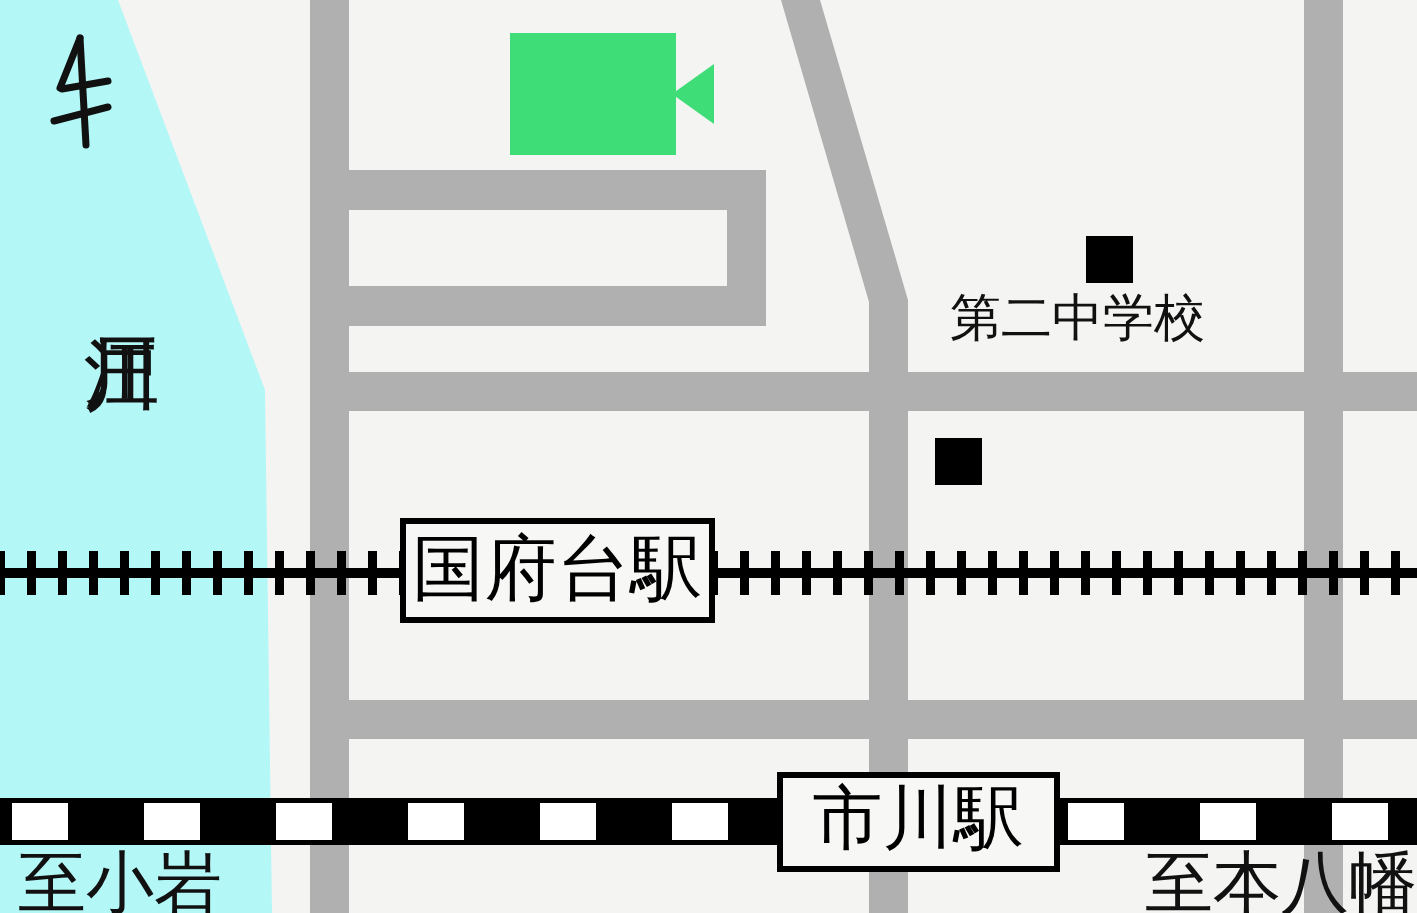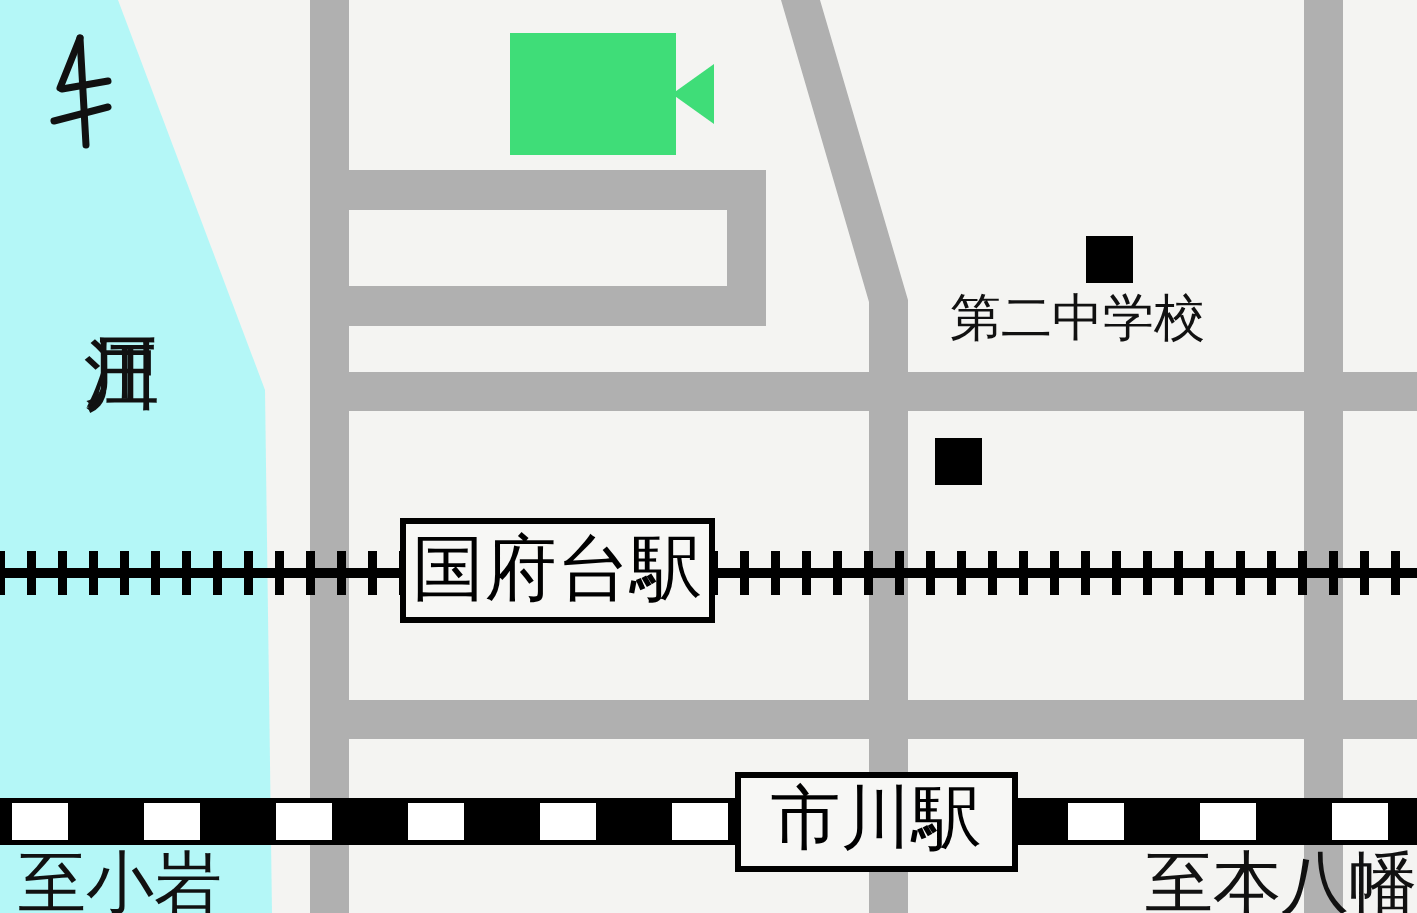--- a/index.html
+++ b/index.html
@@ -153,20 +153,20 @@
   <div class="rail-ties" style="left:-4px;top:551px;width:1425px;"></div>
   <div class="rail-keisei" style="left:0;top:568px;width:1417px;"></div>
 
   <div class="station-box" style="left:400px;top:518px;width:315px;height:105px;font-size:72px;">
     <span>国府台駅</span>
   </div>
 
   <div class="rail-jr" style="left:0;top:798px;width:1417px;"></div>
   <div class="rail-jr-dashes" style="left:12px;top:803px;width:1405px;"></div>
 
-  <div class="station-box" style="left:735px;top:772px;width:283px;height:100px;font-size:70px;">
+  <div class="station-box" style="left:777px;top:772px;width:283px;height:100px;font-size:70px;">
     <span>市川駅</span>
   </div>
 
   <div class="plainlabel" style="left:18px;top:838px;font-size:68px;">至小岩</div>
   <div class="plainlabel" style="left:1145px;top:838px;font-size:68px;">至本八幡</div>
 
 </div>
 
 </body></html>

